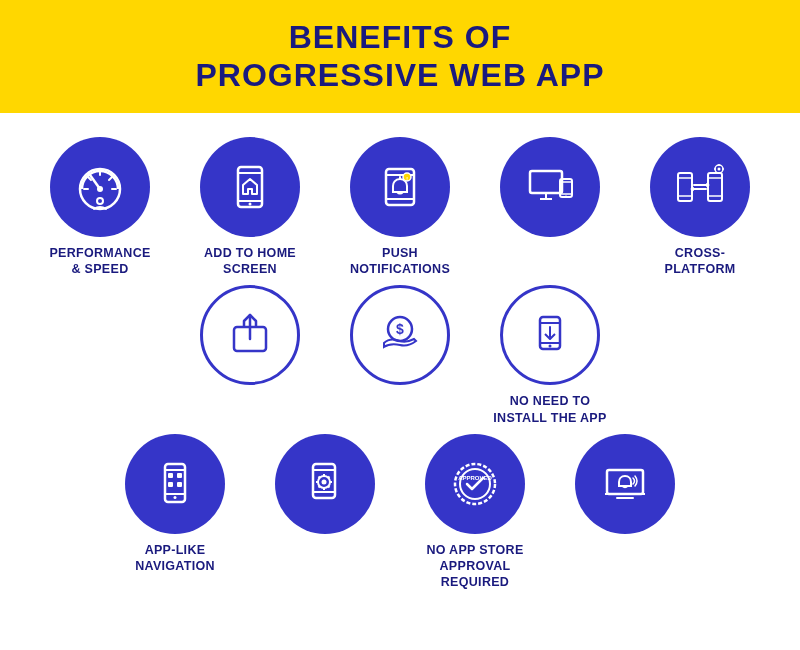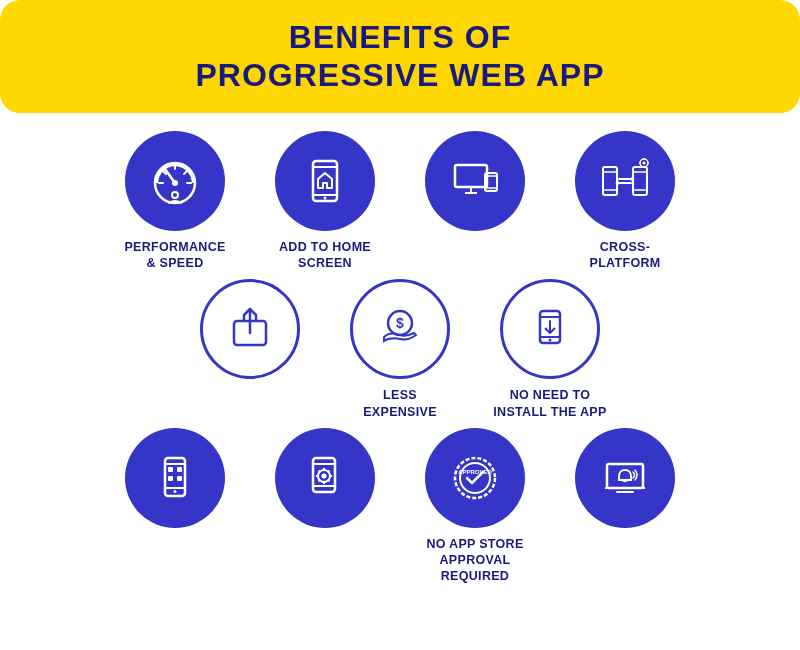--- a/index.html
+++ b/index.html
@@ -8,34 +8,33 @@
       height: 650px;
       background: #fff;
       font-family: Arial, sans-serif;
       overflow: hidden;
     }
 
     .header {
       background: #FFD700;
       text-align: center;
       padding: 18px 10px;
-      border-radius: 20px;
     }
     .header-title {
       color: #1a1a7e;
       font-size: 32px;
       font-weight: 900;
       line-height: 1.2;
       text-transform: uppercase;
       letter-spacing: 1px;
     }
 
     .content {
       background: #fff;
-      padding: 18px 20px 10px;
+      padding: 24px 20px 10px;
     }
 
     .grid-row {
       display: flex;
       justify-content: center;
       gap: 10px;
       margin-bottom: 8px;
     }
 
     .item {
@@ -112,20 +111,38 @@
           <line x1="16" y1="14" x2="40" y2="14" stroke="white" stroke-width="2"></line>
           <line x1="16" y1="42" x2="40" y2="42" stroke="white" stroke-width="2"></line>
 
           <path d="M28 20 L21 26 L21 35 L26 35 L26 30 L30 30 L30 35 L35 35 L35 26 Z" stroke="white" stroke-width="2" fill="none" stroke-linejoin="round"></path>
           <circle cx="28" cy="45" r="1.5" fill="white"></circle>
         </svg>
       </div>
       <div class="item-label">ADD TO HOME<br>SCREEN</div>
     </div>
 
+    <div class="item">
+      <div class="circle">
+        <svg viewBox="0 0 56 56" fill="none" xmlns="http://www.w3.org/2000/svg">
+
+          <rect x="14" y="10" width="28" height="36" rx="3" stroke="white" stroke-width="2.5" fill="none"></rect>
+          <line x1="14" y1="16" x2="42" y2="16" stroke="white" stroke-width="2"></line>
+          <line x1="14" y1="40" x2="42" y2="40" stroke="white" stroke-width="2"></line>
+
+          <path d="M28 20 C23 20 21 24 21 27 L21 33 L35 33 L35 27 C35 24 33 20 28 20 Z" stroke="white" stroke-width="2" fill="none"></path>
+          <path d="M25 33 Q28 36 31 33" stroke="white" stroke-width="2" fill="none"></path>
+          <line x1="28" y1="20" x2="28" y2="18" stroke="white" stroke-width="2" stroke-linecap="round"></line>
+
+          <circle cx="35" cy="18" r="4" fill="#FFD700" stroke="white" stroke-width="1.5"></circle>
+          <text x="35" y="22" text-anchor="middle" fill="white" font-size="5" font-weight="bold">!</text>
+        </svg>
+      </div>
+      <div class="item-label">PUSH<br>NOTIFICATIONS</div>
+    </div>
 
     <div class="item">
       <div class="circle">
         <svg viewBox="0 0 56 56" fill="none" xmlns="http://www.w3.org/2000/svg">
 
           <rect x="8" y="12" width="32" height="22" rx="2" stroke="white" stroke-width="2.5" fill="none"></rect>
           <line x1="24" y1="34" x2="24" y2="40" stroke="white" stroke-width="2"></line>
           <line x1="18" y1="40" x2="30" y2="40" stroke="white" stroke-width="2"></line>
 
           <rect x="38" y="20" width="12" height="18" rx="2" stroke="white" stroke-width="2" fill="none"></rect>
@@ -181,21 +198,20 @@
 
     <div class="item">
       <div class="circle" style="background:transparent;border:3px solid #3535c8;">
         <svg viewBox="0 0 56 56" fill="none" xmlns="http://www.w3.org/2000/svg">
 
           <circle cx="28" cy="22" r="12" stroke="#3535c8" stroke-width="2.5" fill="none"></circle>
           <text x="28" y="27" text-anchor="middle" fill="#3535c8" font-size="14" font-weight="bold">$</text>
           <path d="M12 36 Q18 30 28 34 Q34 36 42 32 L44 34 Q36 40 28 38 Q18 36 12 40 Z" stroke="#3535c8" stroke-width="2" fill="none"></path>
         </svg>
       </div>
-      <div class="item-label">LESS<br>EXPENSIVE</div>
     </div>
 
     <div class="item">
       <div class="circle" style="background:transparent;border:3px solid #3535c8;">
         <svg viewBox="0 0 56 56" fill="none" xmlns="http://www.w3.org/2000/svg">
 
           <rect x="18" y="10" width="20" height="32" rx="3" stroke="#3535c8" stroke-width="2.5" fill="none"></rect>
           <line x1="18" y1="16" x2="38" y2="16" stroke="#3535c8" stroke-width="2"></line>
           <line x1="18" y1="36" x2="38" y2="36" stroke="#3535c8" stroke-width="2"></line>
           <circle cx="28" cy="39" r="1.5" fill="#3535c8"></circle>
@@ -218,20 +234,21 @@
           <line x1="18" y1="14" x2="38" y2="14" stroke="white" stroke-width="2"></line>
           <line x1="18" y1="38" x2="38" y2="38" stroke="white" stroke-width="2"></line>
           <circle cx="28" cy="41.5" r="1.5" fill="white"></circle>
 
           <rect x="21" y="17" width="5" height="5" rx="1" fill="white"></rect>
           <rect x="30" y="17" width="5" height="5" rx="1" fill="white"></rect>
           <rect x="21" y="26" width="5" height="5" rx="1" fill="white"></rect>
           <rect x="30" y="26" width="5" height="5" rx="1" fill="white"></rect>
         </svg>
       </div>
+      <div class="item-label">APP-LIKE<br>NAVIGATION</div>
     </div>
 
     <div class="item">
       <div class="circle">
         <svg viewBox="0 0 56 56" fill="none" xmlns="http://www.w3.org/2000/svg">
           <rect x="16" y="8" width="22" height="34" rx="3" stroke="white" stroke-width="2.5" fill="none"></rect>
           <line x1="16" y1="14" x2="38" y2="14" stroke="white" stroke-width="2"></line>
           <line x1="16" y1="36" x2="38" y2="36" stroke="white" stroke-width="2"></line>
 
           <circle cx="27" cy="26" r="6" stroke="white" stroke-width="2" fill="none"></circle>

